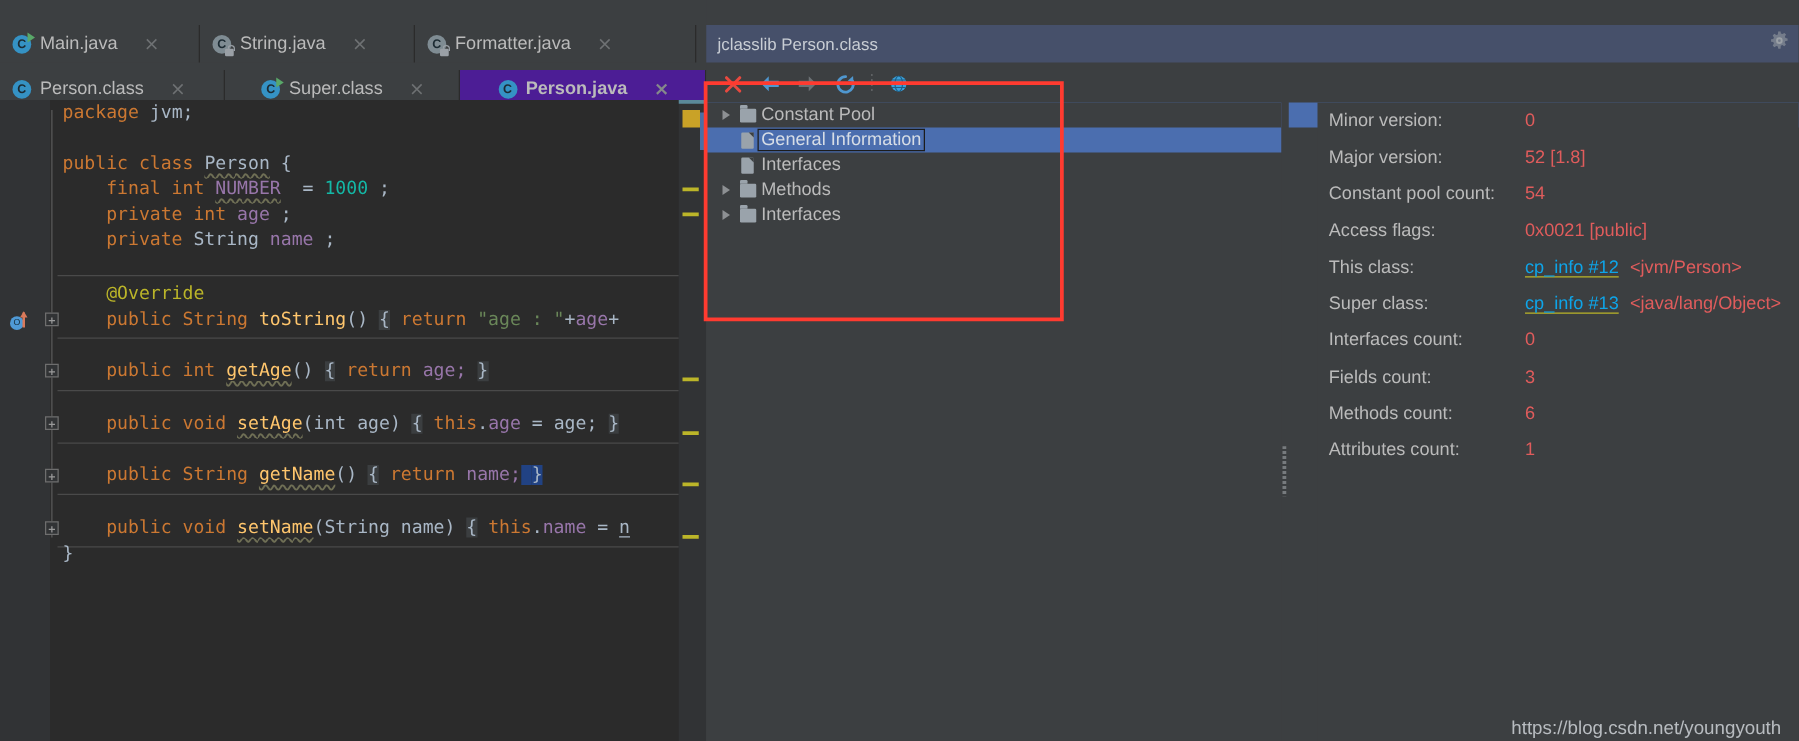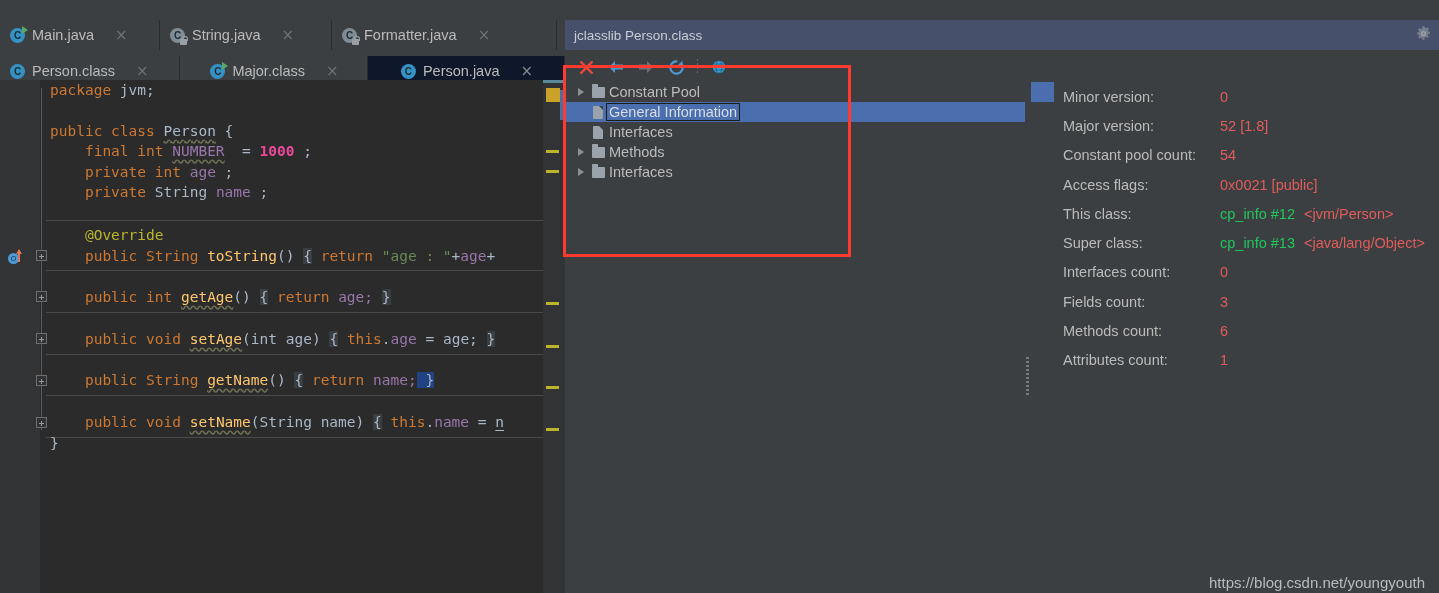--- a/index.html
+++ b/index.html
@@ -26,21 +26,21 @@
     position: relative;
     display: flex; align-items: center;
     padding: 0 8px 0 10px;
     background: #3c3f41;
     border-right: 1px solid #2b2b2b;
     color: #bbbbbb;
     font-size: 14.5px;
     white-space: nowrap;
     gap: 7px;
   }
-  .tab.active { background: #0f172a; }
+  .tab.active { background: #4c1d95; font-weight: bold; }
   .tab.active .tab-underline {
     position: absolute; left: 0; right: 0; bottom: 0; height: 2.5px;
     background: #4a88c7;
   }
   .tab .tab-label { flex: 0 0 auto; }
   .tab .tab-close {
     color: #6e7173; font-size: 15px; line-height: 1;
     margin-left: 14px; font-family: "DejaVu Sans", sans-serif;
   }
   .tab.active .tab-close { color: #85898b; }
@@ -121,21 +121,21 @@
     position: absolute; left: 46px; right: 22px; height: 1px; background: #4a4a4a;
   }
   #code {
     position: absolute; left: 44px; top: 0; right: 22px; height: 513px;
     font-family: "DejaVu Sans Mono", monospace;
     font-size: 14.5px; line-height: 20.5px;
     white-space: pre; color: #a9b7c6; overflow: hidden;
   }
   .ln { position: absolute; left: 6px; white-space: pre; }
   .kw  { color: #cc7832; }
-  .num { color: #ec4899; font-weight: bold; }
+  .num { color: #14b8a6; }
   .str { color: #6a8759; }
   .cls { color: #a9b7c6; }
   .fld { color: #9876aa; }
   .mth { color: #ffc66d; }
   .ann { color: #bbb529; }
   .pln { color: #a9b7c6; }
   .brace-hl { background: #3b3e40; }
   .sel { background: #214283; }
   .wavy {
     text-decoration: underline; text-decoration-style: wavy;
@@ -234,21 +234,21 @@
     position: absolute; left: 489px; top: 82px; width: 408px; height: 511px;
     background: #3c3f41;
   }
   .drow {
     position: relative; height: 29.3px; display: flex; align-items: center;
     font-size: 14.5px;
   }
   .dlabel { width: 166px; flex: 0 0 166px; color: #bbbbbb; padding-left: 9px; }
   .dval { color: #e05c5c; }
   .dval .link {
-    color: #22c55e; text-decoration-color: #bbb529;
+    color: #0ea5e9; text-decoration: underline; text-decoration-color: #bbb529;
     text-underline-offset: 2.5px; margin-right: 9px;
   }
 
   
   #tree-sel-stripe {
     position: absolute; left: 0; top: 82px; width: 460px; height: 20px;
     background: #4b6eaf;
   }
   #detail-sel-stripe {
     position: absolute; left: 466px; top: 82px; width: 554px; height: 20px;
@@ -315,21 +315,21 @@
             <span class="disc"></span>
           </span>
         <span class="tab-label">Person.class</span>
         <span class="tab-close">×</span>
       </div>
       <div class="tab" style="width:188px;justify-content:center">
         <span class="jicon run">
             <span class="disc"></span>
             <span class="flag"></span>
           </span>
-        <span class="tab-label">Major.class</span>
+        <span class="tab-label">Super.class</span>
         <span class="tab-close">×</span>
       </div>
       <div class="tab active" style="width:197px;justify-content:center">
         <span class="jicon">
             <span class="disc"></span>
           </span>
         <span class="tab-label">Person.java</span>
         <span class="tab-close">×</span>
         <span class="tab-underline"></span>
       </div>

